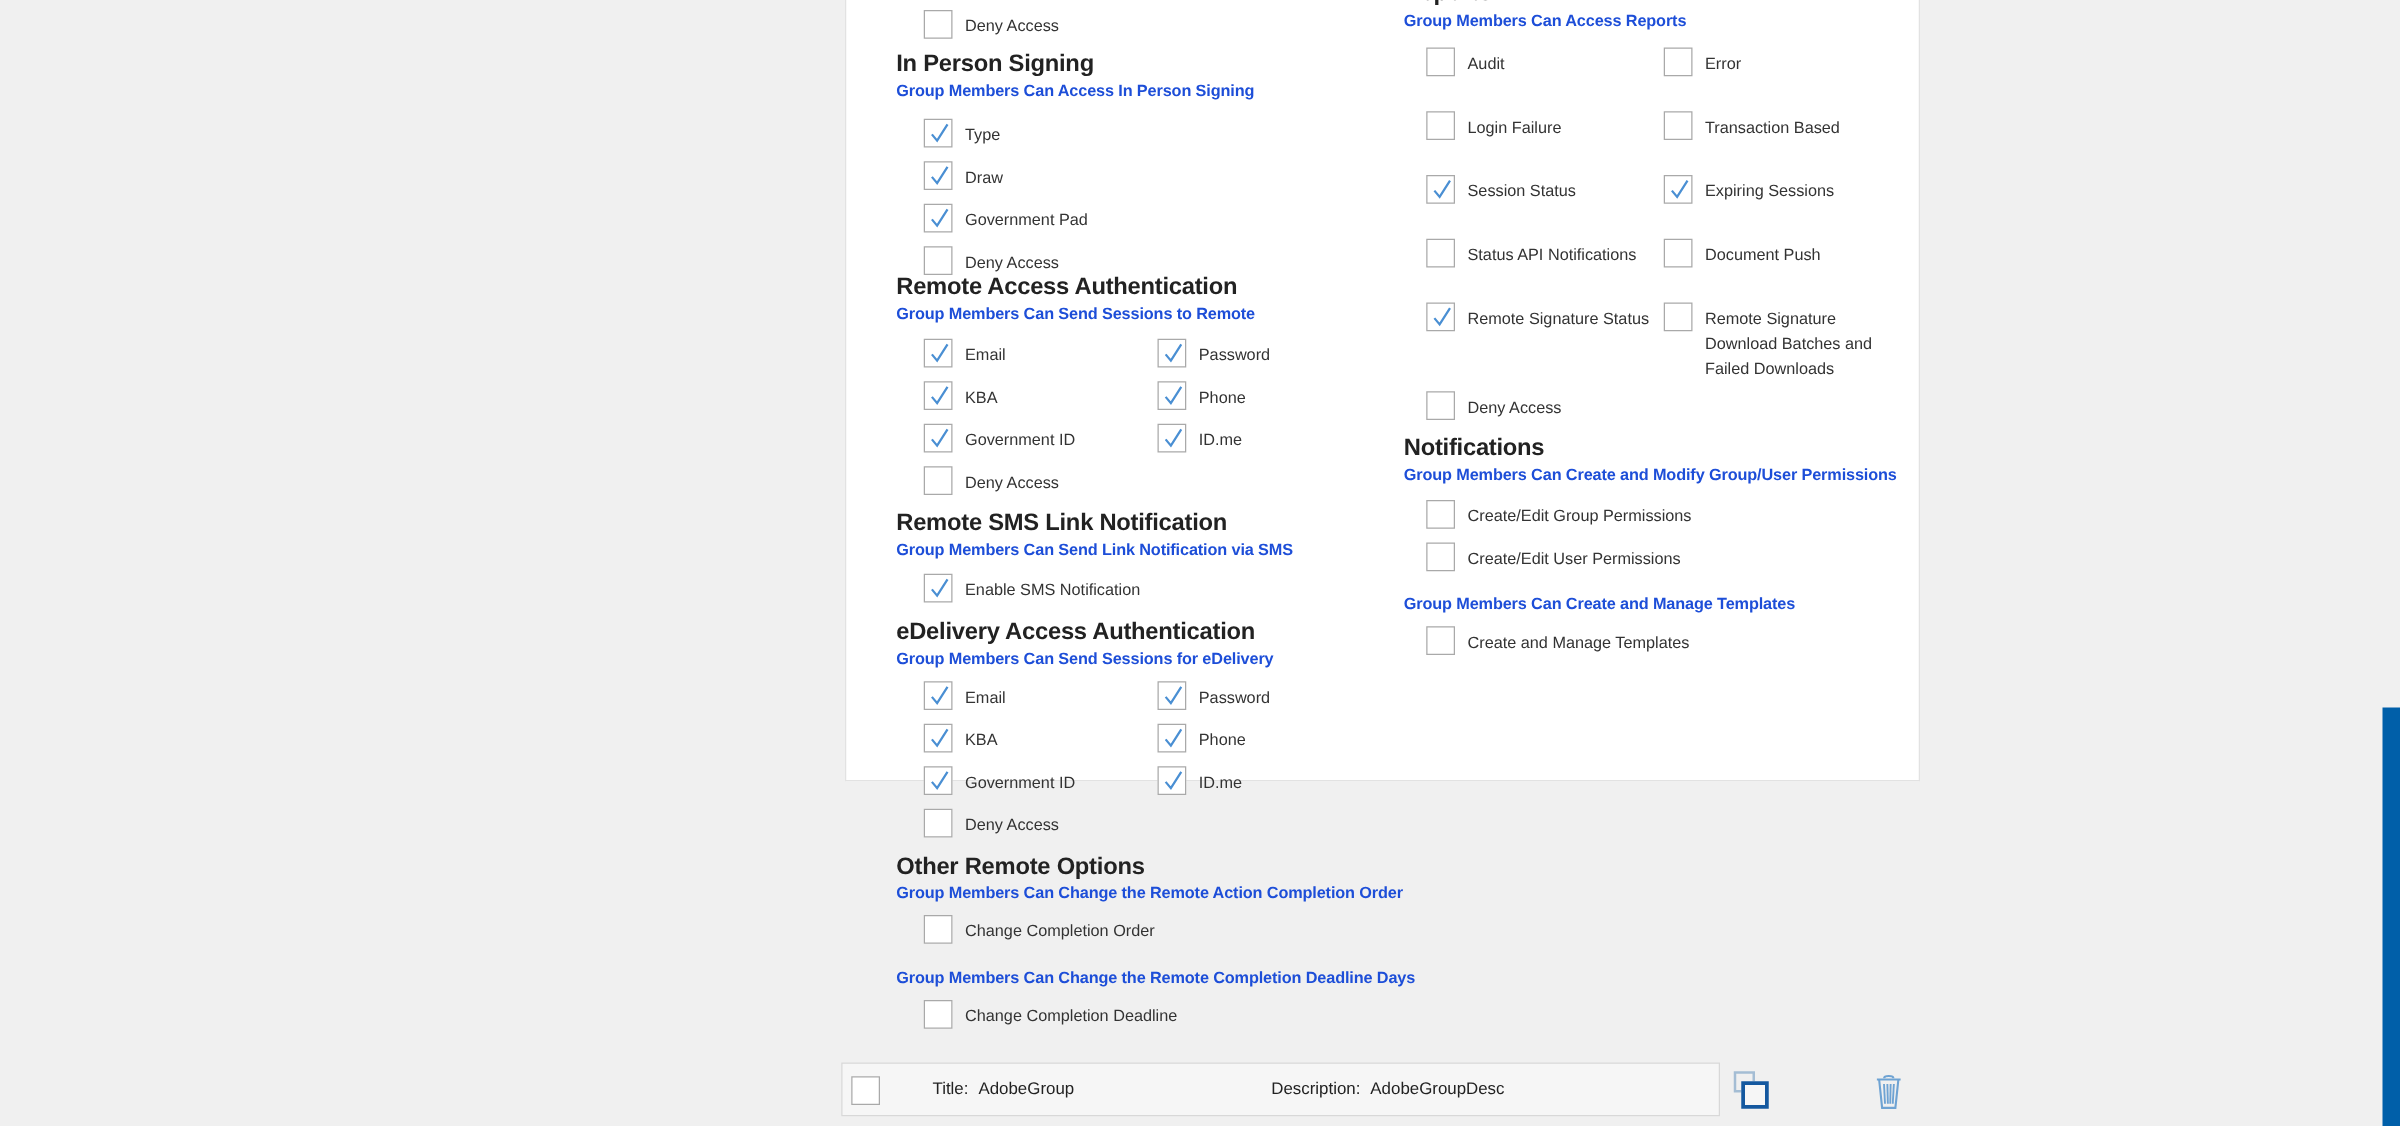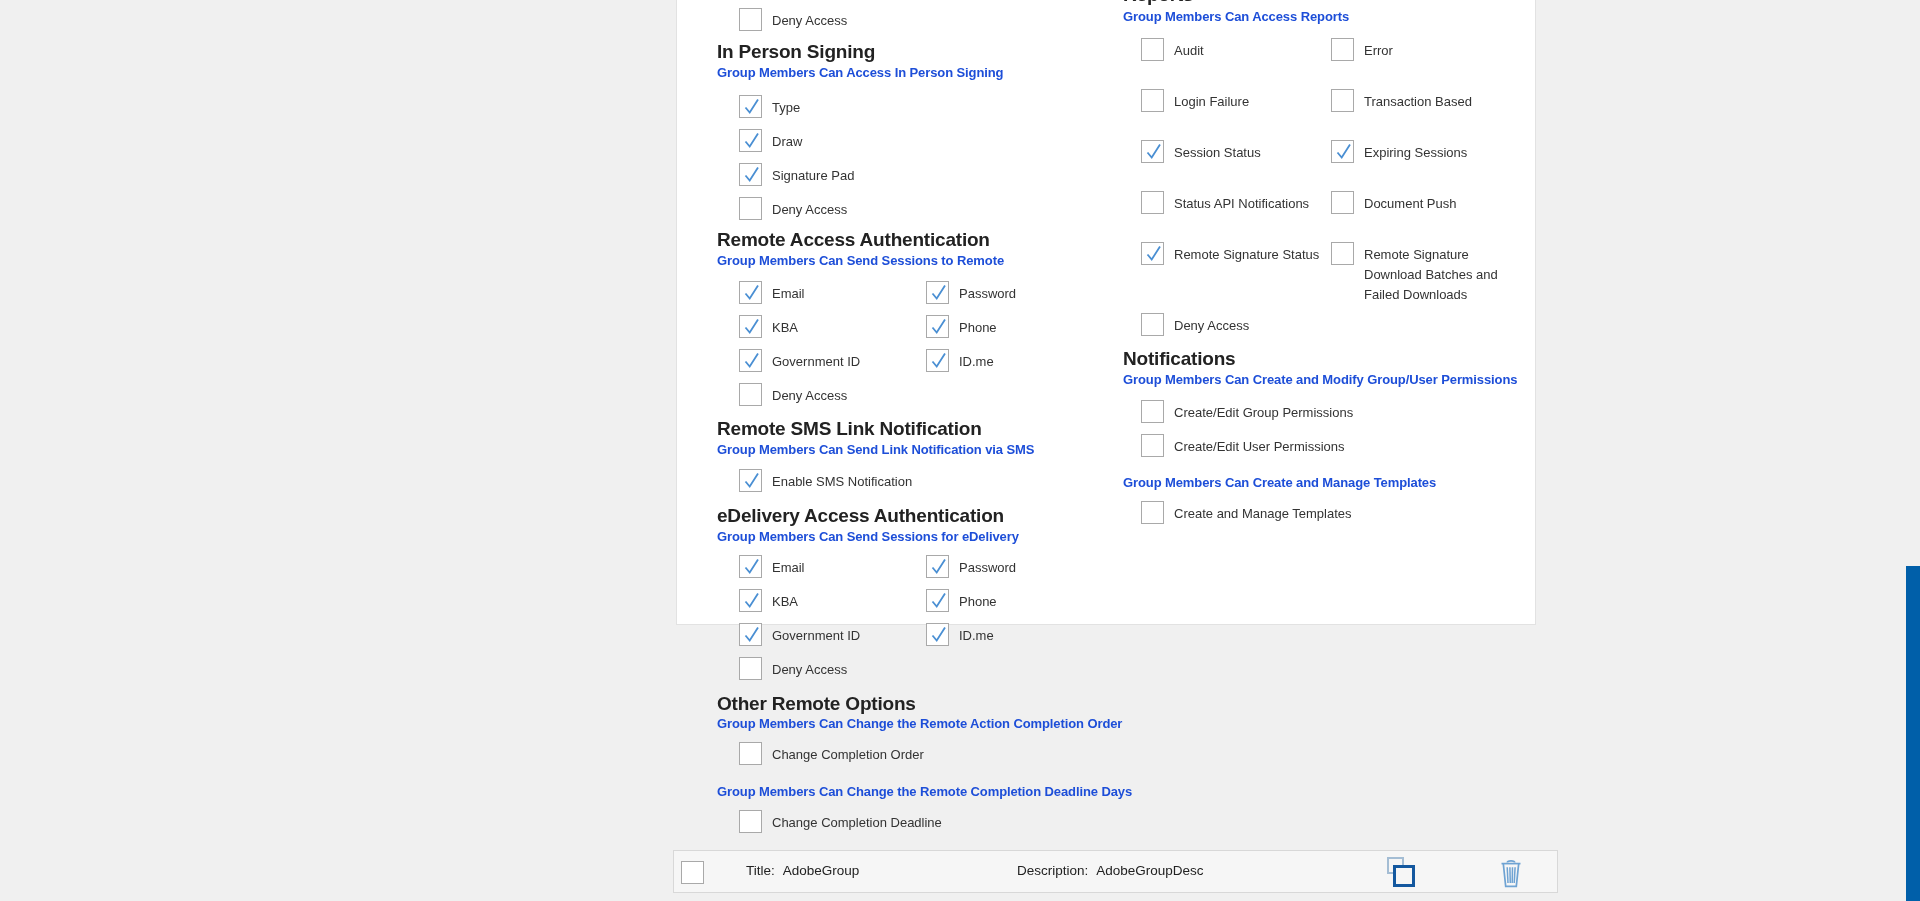--- a/index.html
+++ b/index.html
@@ -25,21 +25,21 @@
   .grid2r{display:grid;grid-template-columns:190px 1fr;row-gap:28px;}
 
   .cbrow{display:flex;align-items:flex-start;cursor:pointer;}
   .cb{width:23px;height:23px;border:1px solid #a9a9a9;background:#fff;box-sizing:border-box;
       flex:0 0 23px;position:relative;display:inline-block;cursor:pointer;}
   .cb svg{position:absolute;left:0;top:0;width:21px;height:21px;margin:0 0 0 1px;}
   .cb svg polyline{fill:none;stroke:var(--check-blue,#4a8fd3);stroke-width:1.8;}
   .cblabel{margin-left:10px;font-size:13px;color:#333;line-height:20px;padding-top:3px;white-space:nowrap;}
   .cbrow.multi .cblabel{white-space:normal;max-width:142px;}
 
-  .footer{position:absolute;left:673px;top:850px;width:885px;height:43px;background:#f6f6f6;
+  .footer{position:absolute;left:673px;top:850px;width:703px;height:43px;background:#f6f6f6;
           border:1px solid #d8d8d8;box-sizing:border-box;}
   .footer .cb{position:absolute;left:7px;top:10px;}
   .f-text{position:absolute;top:12px;font-size:13.5px;color:#222;white-space:nowrap;}
   .f-title{left:72px;}
   .f-desc{left:343px;}
   .f-text .val{margin-left:8px;}
 
   .copyic{position:absolute;left:713px;top:6px;width:30px;height:32px;cursor:pointer;}
   .copyic .back{position:absolute;left:0;top:0;width:17px;height:17px;border:2px solid var(--copy-back-blue,#a4bdd4);box-sizing:border-box;}
   .copyic .front{position:absolute;left:6px;top:8px;width:22px;height:22px;border:3px solid var(--copy-front-blue,#14589f);background:#f6f6f6;box-sizing:border-box;}
@@ -84,29 +84,29 @@
               </svg>
             </span>
             <span class="cblabel">Draw</span>
           </div>
           <div class="cbrow">
             <span class="cb checked">
               <svg viewBox="0 0 21 21">
                 <polyline points="4.5,11.5 8.7,16.5 17,3.5"></polyline>
               </svg>
             </span>
-            <span class="cblabel">Signature Pad</span>
-          </div>
-          <div class="cbrow">
-            <span class="cb"></span>
-            <span class="cblabel">Deny Access</span>
-          </div>
-        </div>
-
-      <h2 class="sec" style="margin-top:10px">Remote Access Authentication</h2>
+            <span class="cblabel">Government Pad</span>
+          </div>
+          <div class="cbrow">
+            <span class="cb"></span>
+            <span class="cblabel">Deny Access</span>
+          </div>
+        </div>
+
+      <h2 class="sec" style="margin-top:0">Remote Access Authentication</h2>
       <h3 class="subsec" style="margin-top:3px">Group Members Can Send Sessions to Remote</h3>
       <div class="grid2 indent" style="margin-top:12px">
           <div class="cbrow">
             <span class="cb checked">
               <svg viewBox="0 0 21 21">
                 <polyline points="4.5,11.5 8.7,16.5 17,3.5"></polyline>
               </svg>
             </span>
             <span class="cblabel">Email</span>
           </div>

